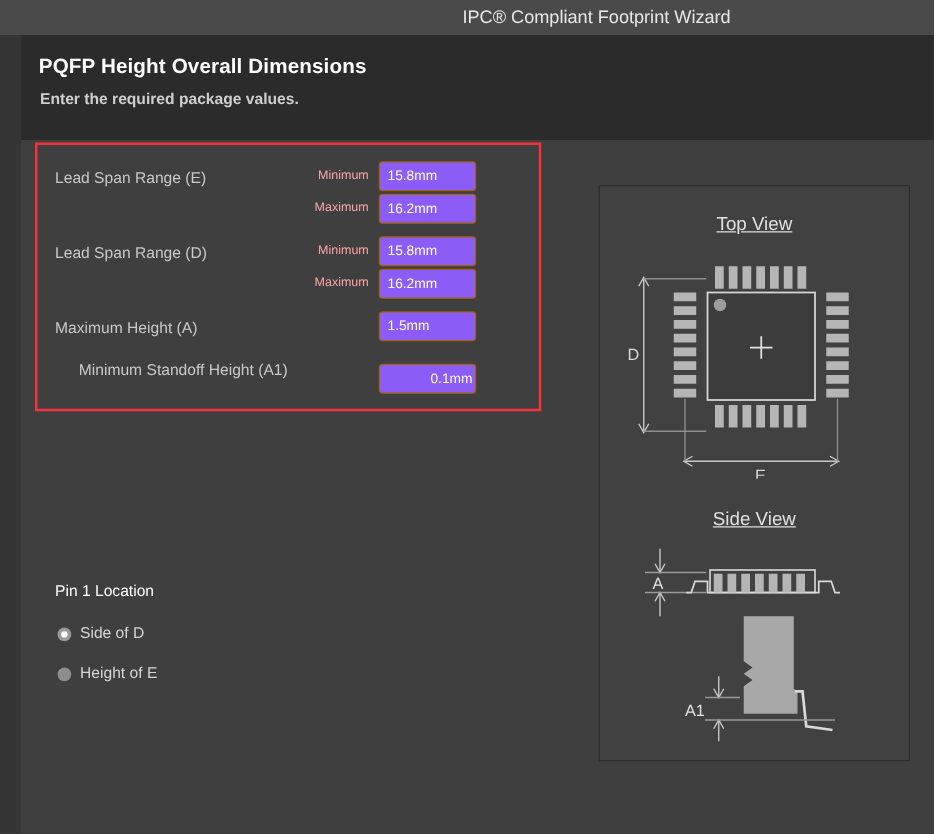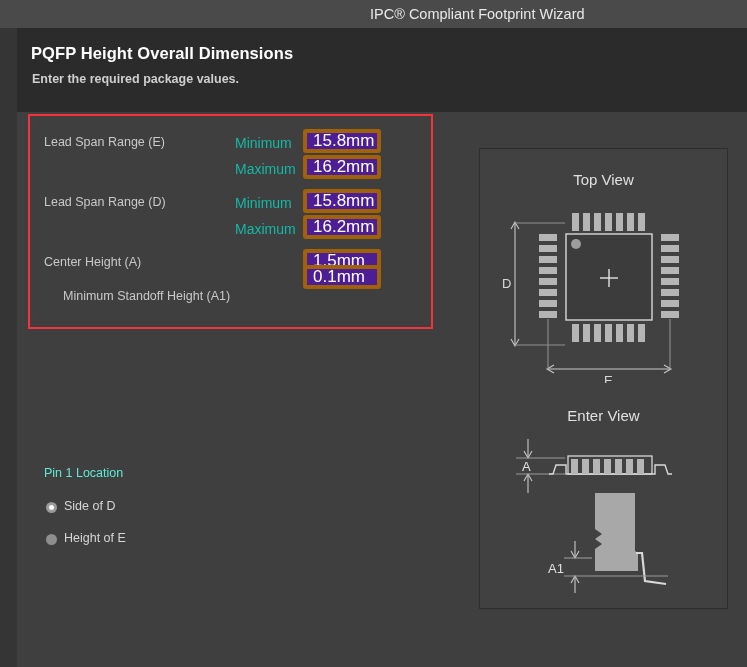--- a/index.html
+++ b/index.html
@@ -86,44 +86,44 @@
   }
   .frow { position: absolute; }
   .flabel {
     position: absolute;
     color: #c9c9c9;
     font-size: 12.5px;
     white-space: nowrap;
   }
   .mlabel {
     position: absolute;
-    color: #14b8a6;
-    font-size: 14px;
+    color: #fca5a5;
+    font-size: 10px;
     white-space: nowrap;
-    text-align: left;
+    text-align: right;
   }
   .fbox {
     position: absolute;
     width: 78px; height: 24px;
-    background: #4c1d95;
-    border: 4px solid #a16207;
+    background: #8b5cf6;
+    border: 1px solid #a16207;
     border-radius: 3px;
     box-sizing: border-box;
     color: #ffffff;
-    font-size: 17px;
+    font-size: 11px;
     line-height: 22px;
     padding-left: 6px;
     font-family: "Liberation Sans", sans-serif;
   }
 
   
   .pin-group { position: absolute; left: 44px; top: 466px; }
   .pin-title {
     position: absolute; left: 0; top: 0;
-    color: #5eead4; font-size: 12.5px; white-space: nowrap;
+    color: #ffffff; font-size: 12.5px; white-space: nowrap;
   }
   .radio-row { position: absolute; left: 2px; }
   .radio-row.r1 { top: 34px; }
   .radio-row.r2 { top: 66px; }
   .radio-dot {
     position: absolute; left: 0; top: 2px;
     width: 11px; height: 11px;
     border-radius: 50%;
     background: #8e8e8e;
     box-sizing: border-box;
@@ -148,21 +148,21 @@
     position: absolute;
     left: 479px; top: 148px;
     width: 249px; height: 461px;
     background: #414141;
     border: 1px solid #2e2e2e;
     box-sizing: border-box;
   }
   .dg-title {
     position: absolute;
     width: 100%; text-align: center;
-    color: #e0e0e0; font-size: 15px;
+    color: #e0e0e0; font-size: 15px; text-decoration: underline;
   }
   .dg-title.top { top: 22px; }
   .dg-title.side { top: 258px; }
 
   
   .watermark {
     position: absolute;
     left: 518px; top: 634px;
     color: #b9b9b9;
     font-size: 13.5px;
@@ -199,27 +199,27 @@
 
       <div class="frow">
         <div class="flabel" style="left:27px; top:83px;">Lead Span Range (D)</div>
         <div class="mlabel" style="left:218px; top:83px; width:60px;">Minimum</div>
         <input class="fbox" style="left: 286px; top: 77px;" type="text" value="15.8mm">
         <div class="mlabel" style="left:218px; top:109px; width:60px;">Maximum</div>
         <input class="fbox" style="left: 286px; top: 103px;" type="text" value="16.2mm">
       </div>
 
       <div class="frow">
-        <div class="flabel" style="left:27px; top:143px;">Center Height (A)</div>
+        <div class="flabel" style="left:27px; top:143px;">Maximum Height (A)</div>
         <input class="fbox" style="left: 286px; top: 137px;" type="text" value="1.5mm">
       </div>
 
       <div class="frow">
         <div class="flabel" style="left:27px; top:177px;margin-left:19px;">Minimum Standoff Height (A1)</div>
-        <input class="fbox" style="left: 286px; top: 153px;" type="text" value="0.1mm">
+        <input class="fbox" style="left: 286px; top: 179px; text-align: right;" type="text" value="0.1mm">
       </div>
 
     </div>
   </div>
 
   <div class="red-rect"></div>
 
   <div class="pin-group">
     <div class="pin-title">Pin 1 Location</div>
 
@@ -230,21 +230,21 @@
 
     <div class="radio-row r2">
       <span class="radio-dot"></span>
       <span class="radio-label">Height of E</span>
     </div>
   </div>
 
   <div class="diagram-panel">
 
     <div class="dg-title top">Top View</div>
-    <div class="dg-title side">Enter View</div>
+    <div class="dg-title side">Side View</div>
 
     <svg width="247" height="190" viewBox="0 0 247 190" style="position:absolute; left:0; top:44px;">
 
       <g stroke="#c9c9c9" stroke-width="1.1" fill="none">
         <line x1="35" y1="30" x2="35" y2="152"></line>
         <polyline points="31,36 35,29 39,36"></polyline>
         <polyline points="31,146 35,153 39,146"></polyline>
         <line x1="35" y1="30" x2="85" y2="30" stroke="#8f8f8f"></line>
         <line x1="35" y1="152" x2="85" y2="152" stroke="#8f8f8f"></line>
       </g>

